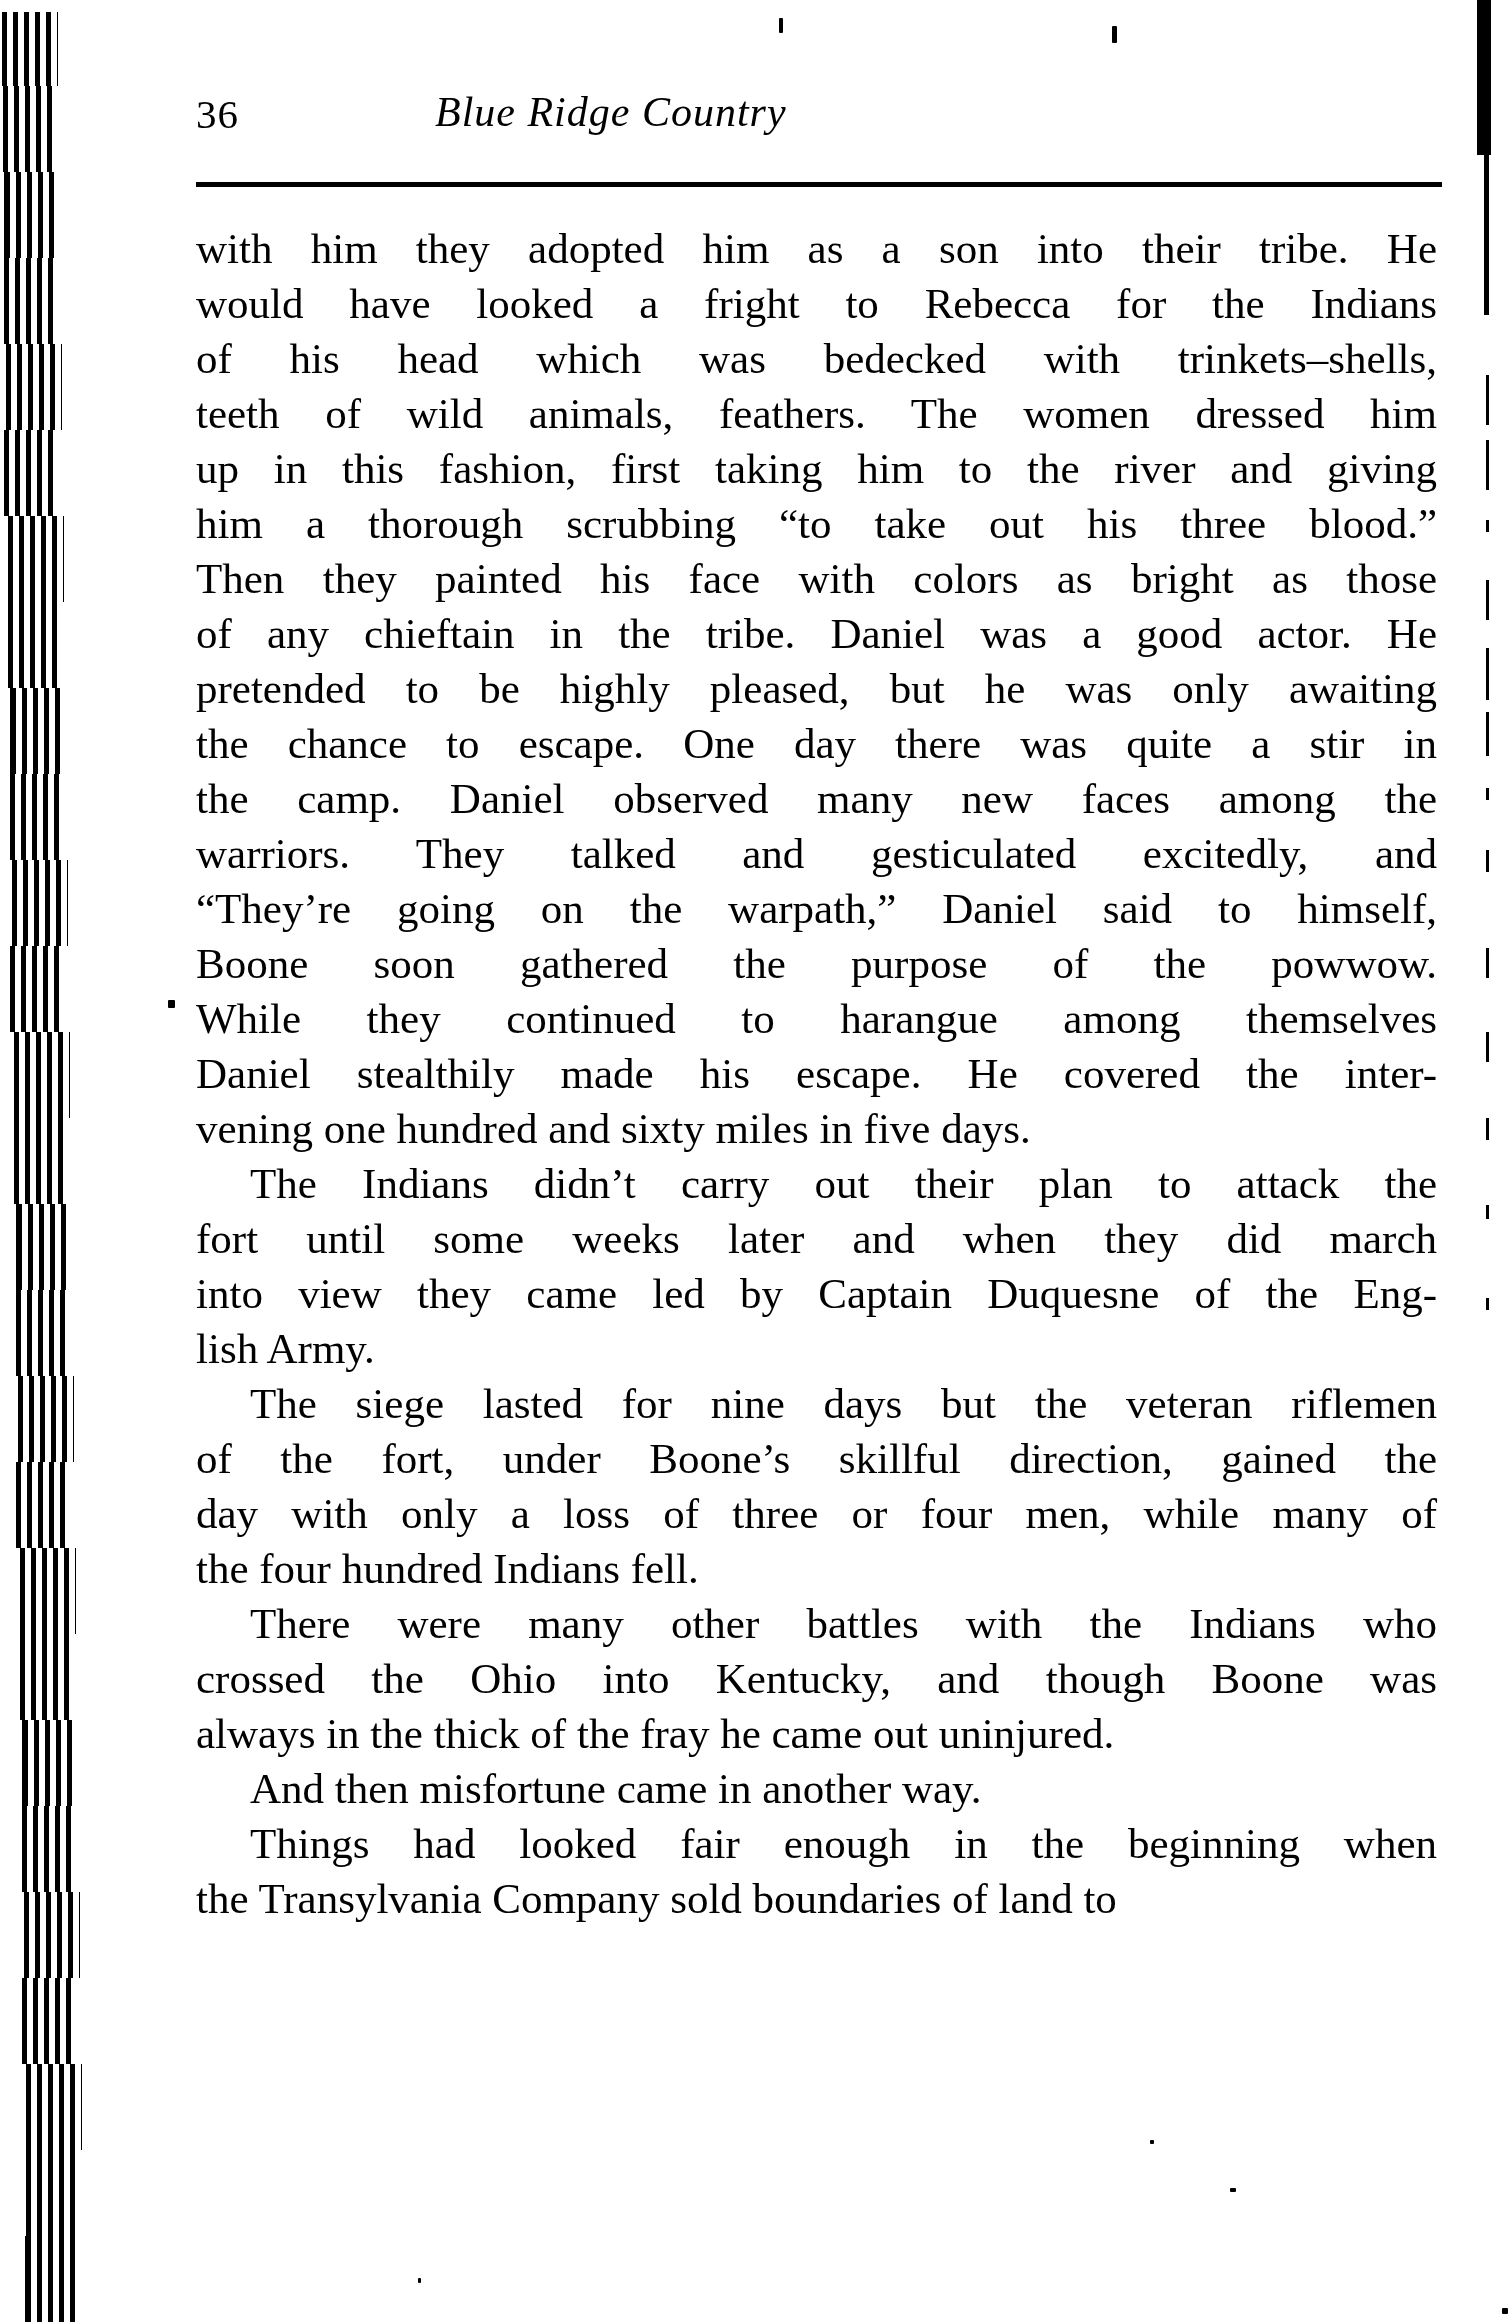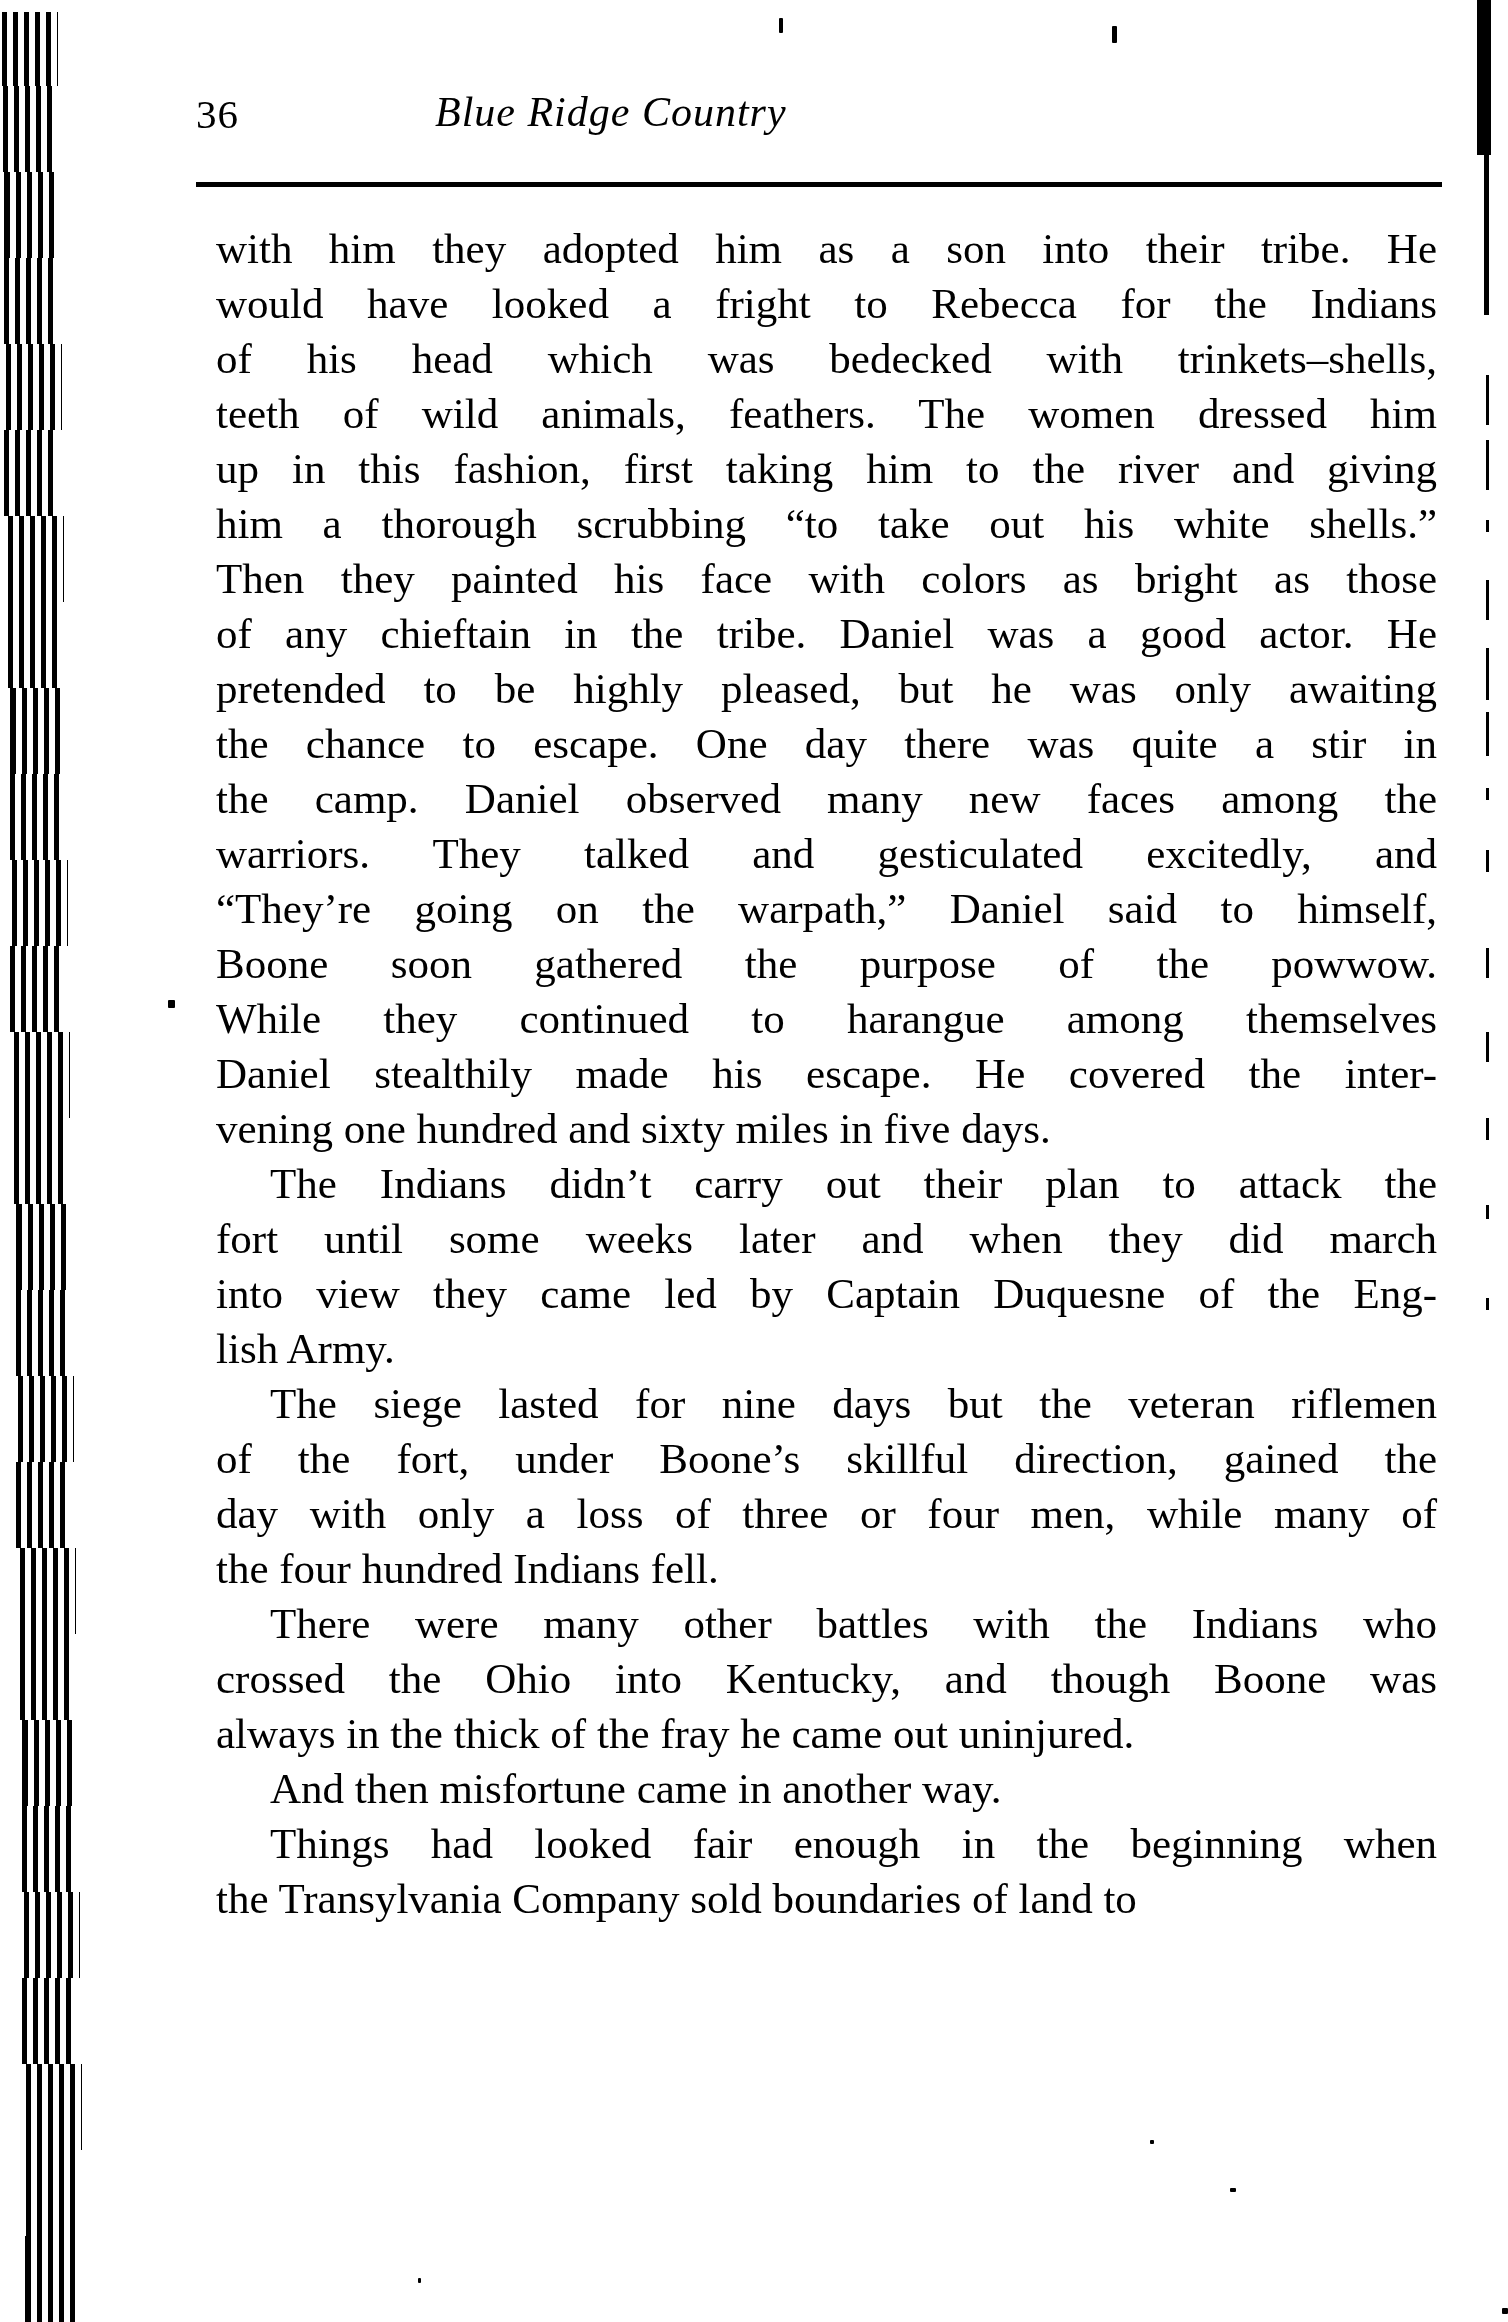--- a/index.html
+++ b/index.html
@@ -55,21 +55,20 @@
     width: 1241px;
     font-size: 43px;
     line-height: 55px;
   }
   .ln {
     text-align: justify;
     text-align-last: justify;
     white-space: normal;
     height: 55px;
     overflow: visible;
-    margin-left: 20px;
   }
   .ln.last   { text-align: left; text-align-last: left; }
   .ln.indent { text-indent: 54px; }
 </style>
 </head>
 <body>
 
 <div class="page">
 
   <div class="binding">
@@ -132,21 +131,21 @@
     <span class="runtitle">Blue Ridge Country</span>
   </div>
   <div class="rule"></div>
 
   <div class="bodytext">
     <div class="ln">with him they adopted him as a son into their tribe. He</div>
     <div class="ln">would have looked a fright to Rebecca for the Indians</div>
     <div class="ln">of his head which was bedecked with trinkets–shells,</div>
     <div class="ln">teeth of wild animals, feathers. The women dressed him</div>
     <div class="ln">up in this fashion, first taking him to the river and giving</div>
-    <div class="ln">him a thorough scrubbing “to take out his white shells.”</div>
+    <div class="ln">him a thorough scrubbing “to take out his three blood.”</div>
     <div class="ln">Then they painted his face with colors as bright as those</div>
     <div class="ln">of any chieftain in the tribe. Daniel was a good actor. He</div>
     <div class="ln">pretended to be highly pleased, but he was only awaiting</div>
     <div class="ln">the chance to escape. One day there was quite a stir in</div>
     <div class="ln">the camp. Daniel observed many new faces among the</div>
     <div class="ln">warriors. They talked and gesticulated excitedly, and</div>
     <div class="ln">“They’re going on the warpath,” Daniel said to himself,</div>
     <div class="ln">Boone soon gathered the purpose of the powwow.</div>
     <div class="ln">While they continued to harangue among themselves</div>
     <div class="ln">Daniel stealthily made his escape. He covered the inter-</div>

